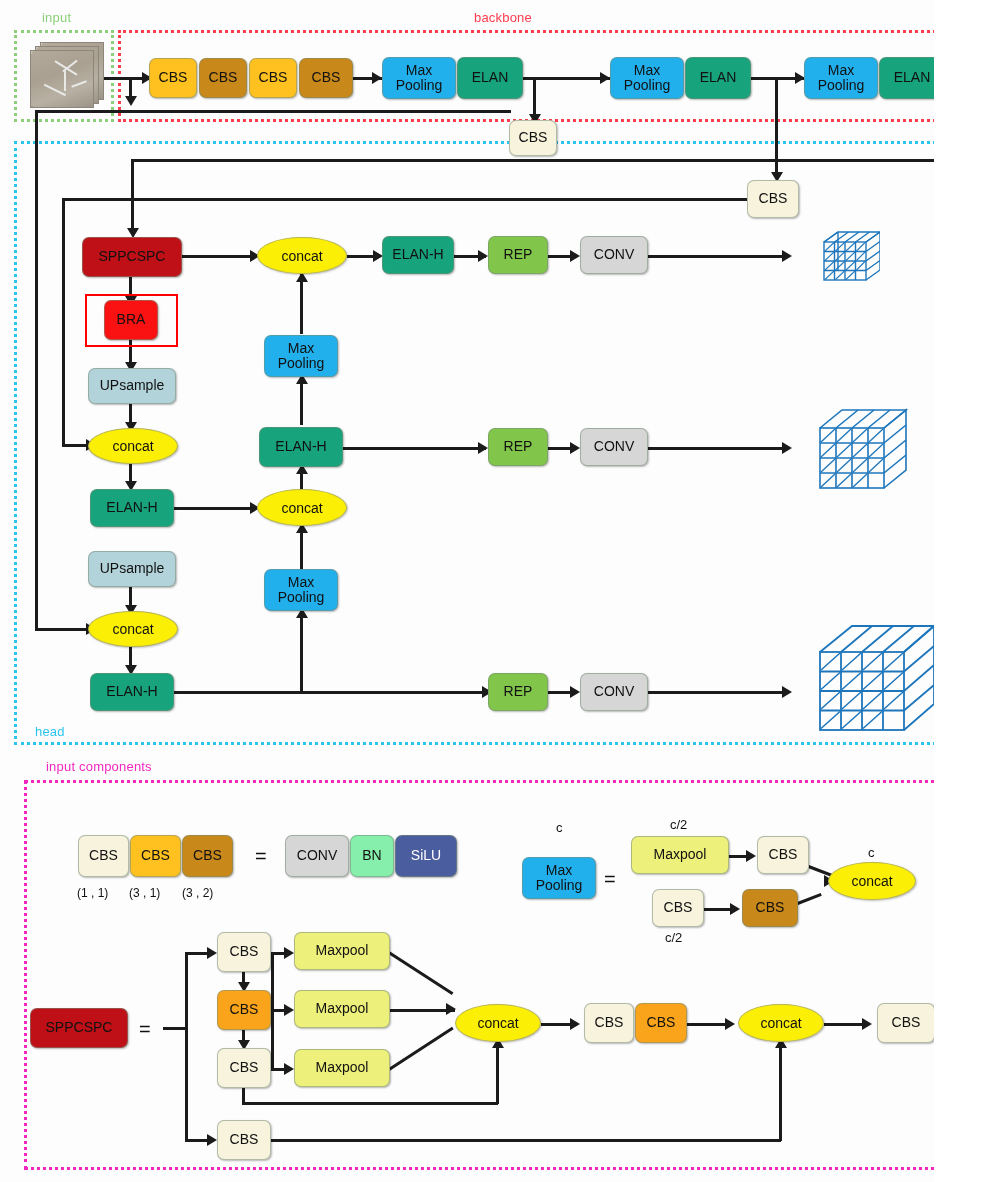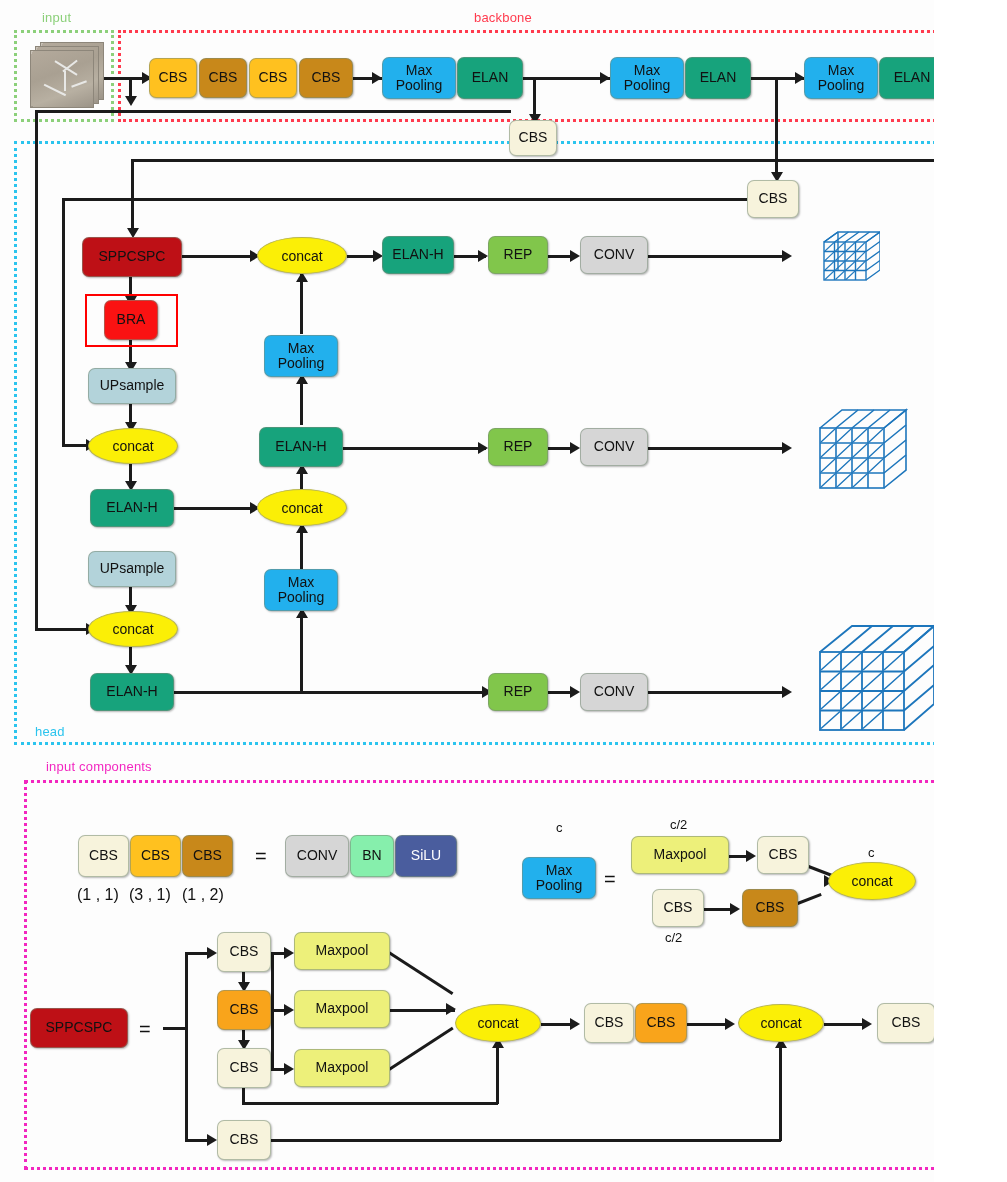--- a/index.html
+++ b/index.html
@@ -93,21 +93,21 @@
   .lh{height:2.6px;}
   .lv{width:2.6px;}
   .arw{position:absolute;width:0;height:0;z-index:3;}
   .arw-r{border-top:6px solid transparent;border-bottom:6px solid transparent;border-left:10px solid #1b1b1b;}
   .arw-d{border-left:6px solid transparent;border-right:6px solid transparent;border-top:10px solid #1b1b1b;}
   .arw-u{border-left:6px solid transparent;border-right:6px solid transparent;border-bottom:10px solid #1b1b1b;}
 
   
   .txt{
     position:absolute;
-    font-size:16px;
+    font-size:12px;
     color:#111;
     white-space:nowrap;
     z-index:6;
   }
   .txt-eq{font-size:20px;}
   .txt-sm{font-size:13px;}
 
   
   .thumb-stack{position:absolute;z-index:5;}
   .thumb{
@@ -370,21 +370,21 @@
       </g>
     </svg>
   </div>
 
   <div class="node n-cbs-cream" style="left:78px;top:835px;width:51px;height:42px;">CBS</div>
   <div class="node n-cbs-gold" style="left:130px;top:835px;width:51px;height:42px;">CBS</div>
   <div class="node n-cbs-dark" style="left:182px;top:835px;width:51px;height:42px;">CBS</div>
 
   <div class="txt" style="left:77px;top:886px;">(1 , 1)</div>
   <div class="txt" style="left:129px;top:886px;">(3 , 1)</div>
-  <div class="txt" style="left:182px;top:886px;">(1 , 2)</div>
+  <div class="txt" style="left:182px;top:886px;">(3 , 2)</div>
 
   <div class="txt txt-eq" style="left:255px;top:845px;">=</div>
 
   <div class="node n-conv" style="left:285px;top:835px;width:64px;height:42px;">CONV</div>
   <div class="node n-bn" style="left:350px;top:835px;width:44px;height:42px;">BN</div>
   <div class="node n-silu" style="left:395px;top:835px;width:62px;height:42px;">SiLU</div>
 
   <div class="txt txt-sm" style="left:556px;top:820px;">c</div>
   <div class="node n-maxpooling" style="left:522px;top:857px;width:74px;height:42px;">Max
 Pooling</div>

